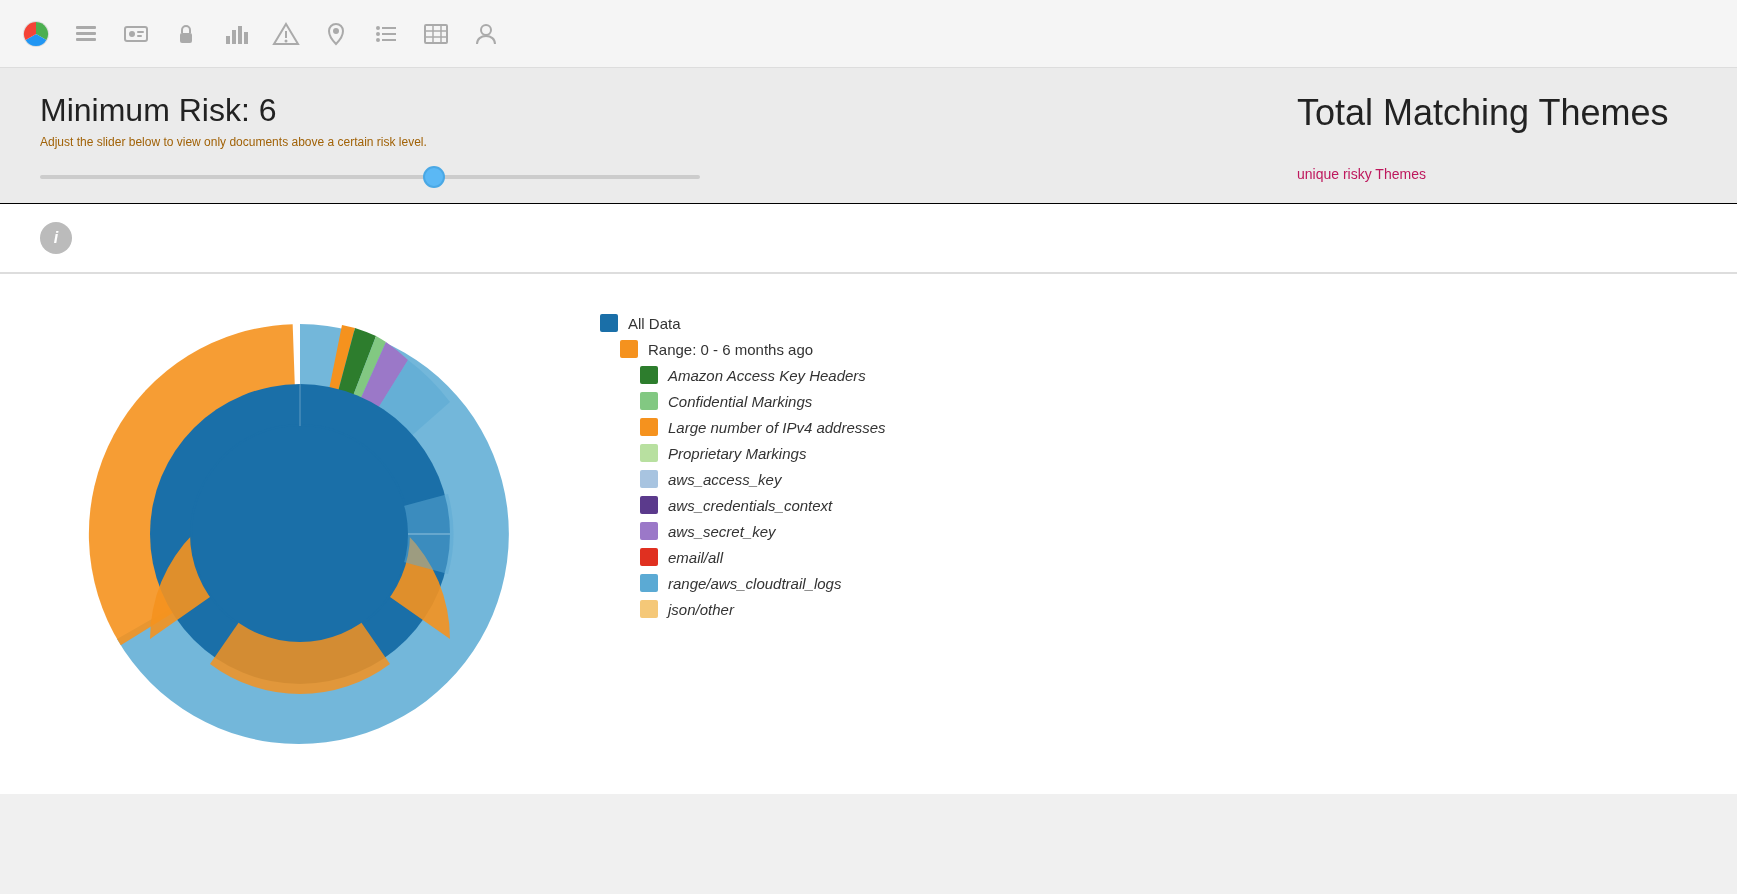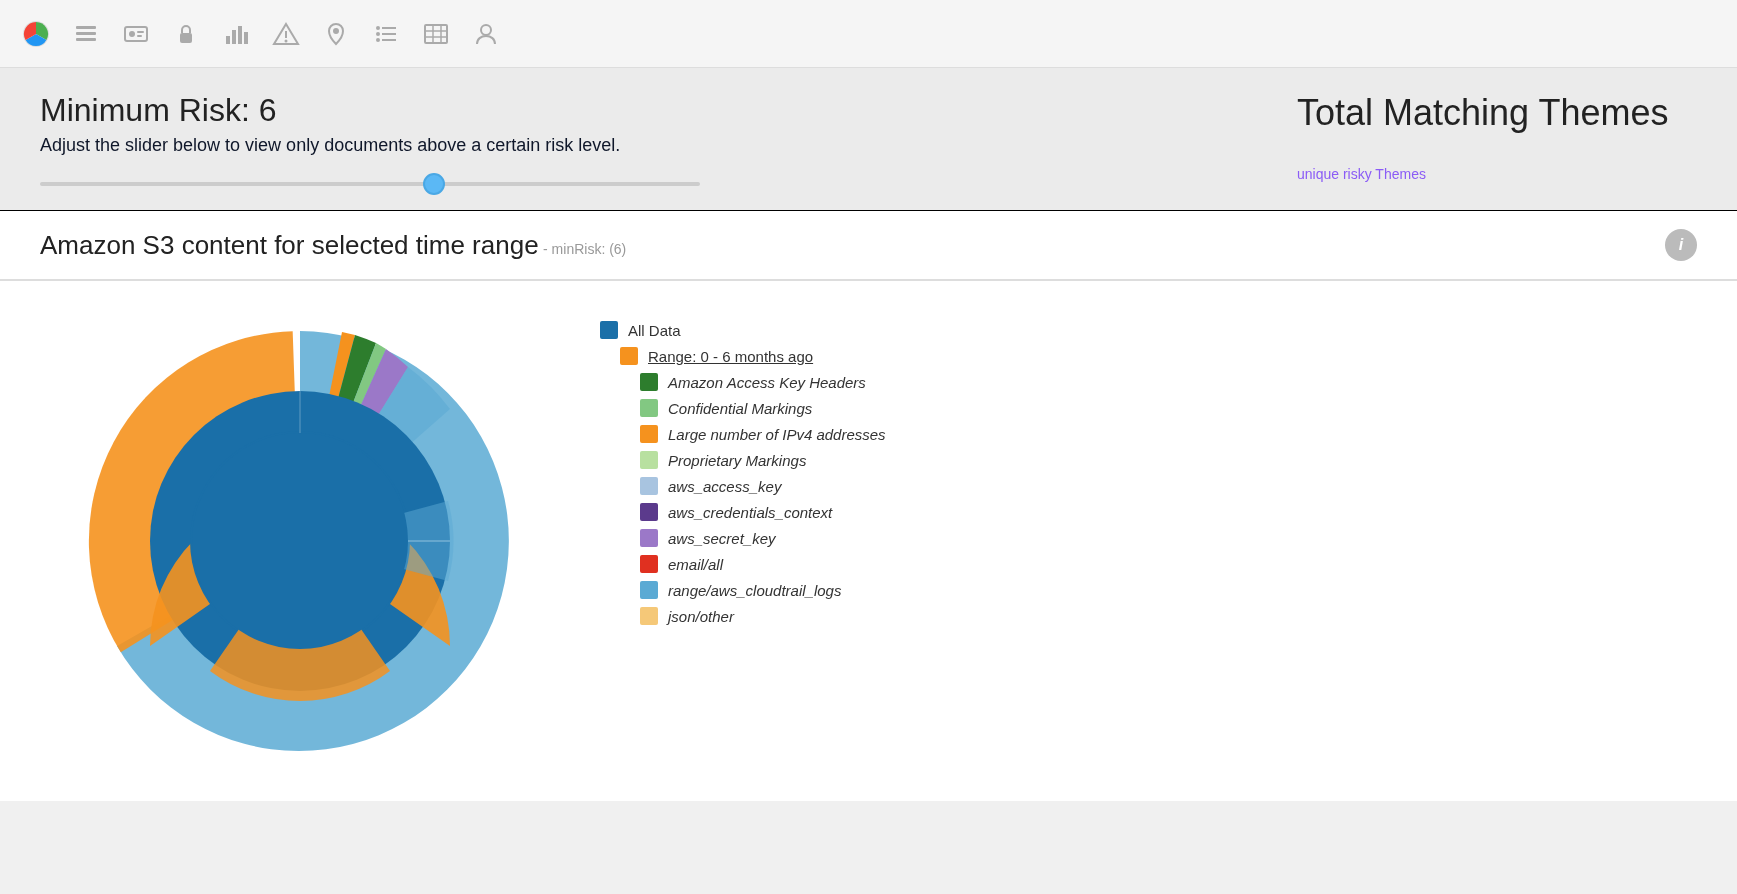--- a/index.html
+++ b/index.html
@@ -30,21 +30,21 @@
     
     .top-panel {
       display: flex;
       background: #ebebeb;
       padding: 24px 40px 20px 40px;
       gap: 40px;
       border-bottom: 1px solid #000000;
     }
     .risk-section { flex: 1; }
     .risk-title { font-size: 32px; font-weight: 300; color: #222; margin-bottom: 6px; }
-    .risk-desc { font-size: 18px; color: #0f172a; margin-bottom: 16px; }
+    .risk-desc { font-size: 12px; color: #a16207; margin-bottom: 16px; }
     .slider-container { position: relative; width: 660px; }
     input[type=range] {
       width: 100%;
       -webkit-appearance: none;
       height: 4px;
       background: #ccc;
       border-radius: 2px;
       outline: none;
     }
     input[type=range]::-webkit-slider-thumb {
@@ -52,21 +52,21 @@
       width: 22px;
       height: 22px;
       border-radius: 50%;
       background: #5bb8f5;
       border: 2px solid #4aa8e5;
       cursor: pointer;
     }
 
     .themes-section { flex: 0 0 400px; display: flex; flex-direction: column; justify-content: flex-start; gap: 28px; }
     .themes-title { font-size: 36px; font-weight: 300; color: #222; }
-    .themes-sub { font-size: 14px; color: #8b5cf6; margin-top: 4px; }
+    .themes-sub { font-size: 14px; color: #be185d; margin-top: 4px; }
 
     
     .section-header {
       display: flex;
       align-items: center;
       justify-content: space-between;
       padding: 18px 40px;
       background: #fff;
       border-bottom: 1px solid #ddd;
     }
@@ -118,21 +118,21 @@
       gap: 10px;
       font-size: 15px;
       color: #333;
     }
     .legend-swatch {
       width: 18px;
       height: 18px;
       border-radius: 2px;
       flex-shrink: 0;
     }
-    .legend-item.indent-1 { padding-left: 20px; text-decoration: underline; }
+    .legend-item.indent-1 { padding-left: 20px; }
     .legend-item.indent-2 { padding-left: 40px; font-style: italic; }
 
     .divider { height: 1px; background: #ddd; margin: 0; }
   </style>
 </head>
 <body>
 
 <div class="toolbar">
   <div class="toolbar-icon active">
     <svg width="28" height="28" viewBox="0 0 28 28">
@@ -219,24 +219,20 @@
       <input type="range" min="0" max="10" value="6" style="width: 660px;">
     </div>
   </div>
   <div class="themes-section">
     <div class="themes-title">Total Matching Themes</div>
     <div class="themes-sub">unique risky Themes</div>
   </div>
 </div>
 
 <div class="section-header">
-  <div>
-    <span class="section-title">Amazon S3 content for selected time range</span>
-    <span class="section-sub">- minRisk: (6)</span>
-  </div>
   <div class="info-icon">i</div>
 </div>
 
 <div class="divider"></div>
 
 <div class="main-content">
 
   <div class="chart-container">
     <svg width="480" height="480" viewBox="0 0 480 480">
 

